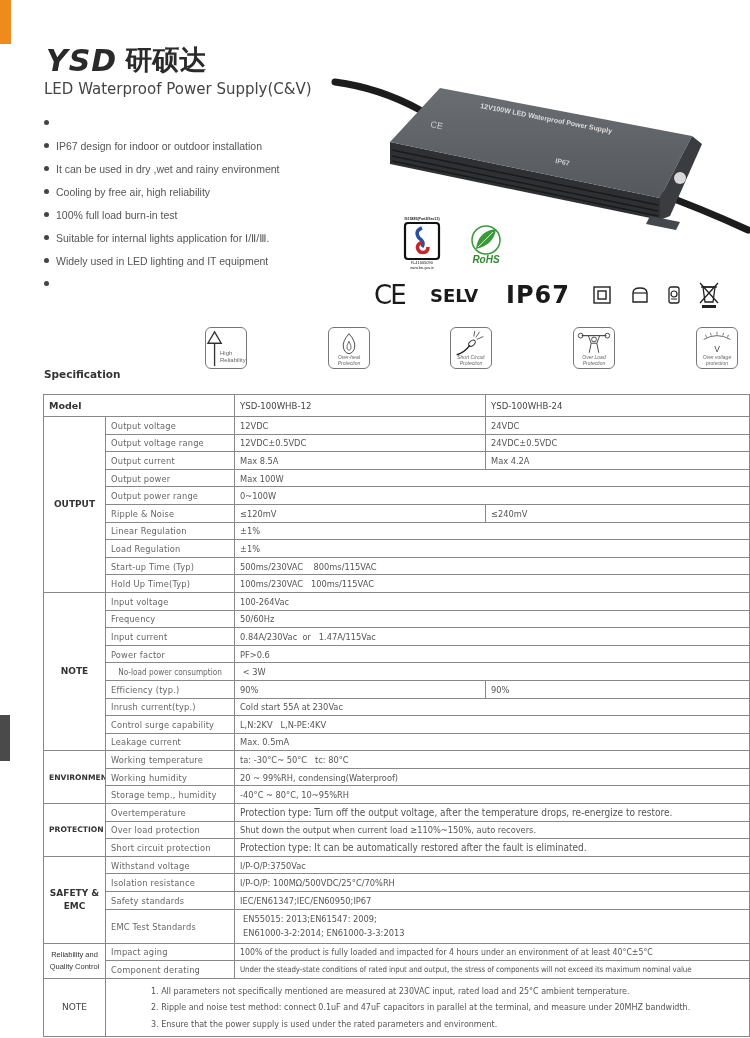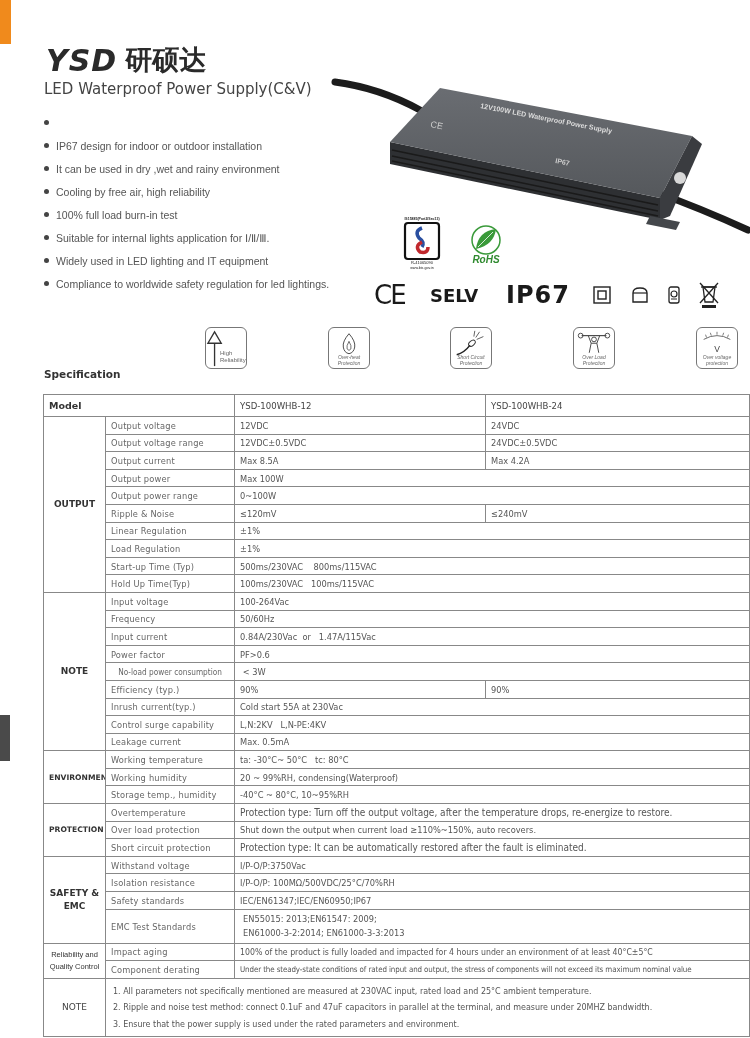--- a/index.html
+++ b/index.html
@@ -51,21 +51,21 @@
   table.spec td.lbl { color: #666; letter-spacing: 0.2px; }
   table.spec td.lbl.tight { font-size: 8.2px; letter-spacing: 0; text-align: center; }
   table.spec td.val { color: #555; }
   table.spec td.val.sm { font-size: 10px; }
   table.spec tr.tall td { height: 34px; }
   table.spec td.multi { white-space: normal; line-height: 14px; padding-left: 8px; }
   table.spec tr.section-start td { border-top: 1.6px solid #555; }
   table.spec { border: 1.6px solid #555; }
   table.spec tr.note-row td { height: 58px; }
   table.spec td.notes { white-space: normal; line-height: 16.5px; font-size: 8.9px; padding-left: 7px; }
-  table.spec td.notes div { white-space: nowrap; }
+  table.spec td.notes div { white-space: nowrap; margin-left: 38px; }
 </style>
 </head>
 <body>
 
 <div class="accent-bar"></div>
 <div class="side-marker"></div>
 
 <div class="logo">
   <span class="logo-mark">YSD</span>
   <span class="logo-cn">研硕达</span>
@@ -96,21 +96,20 @@
   <li>
       <span class="dot"></span>
       <span>Suitable for internal lights application for Ⅰ/Ⅱ/Ⅲ.</span>
     </li>
   <li>
       <span class="dot"></span>
       <span>Widely used in LED lighting and IT equipment</span>
     </li>
   <li>
       <span class="dot"></span>
-      <span>Compliance to worldwide safety regulation for led lightings.</span>
     </li>
 </ul>
 
 <svg class="product-image" viewBox="0 0 420 175">
   <defs>
     <linearGradient id="topg" x1="0" y1="0" x2="0" y2="1">
       <stop offset="0" stop-color="#6a6d72"></stop>
       <stop offset="1" stop-color="#55585c"></stop>
     </linearGradient>
   </defs>

